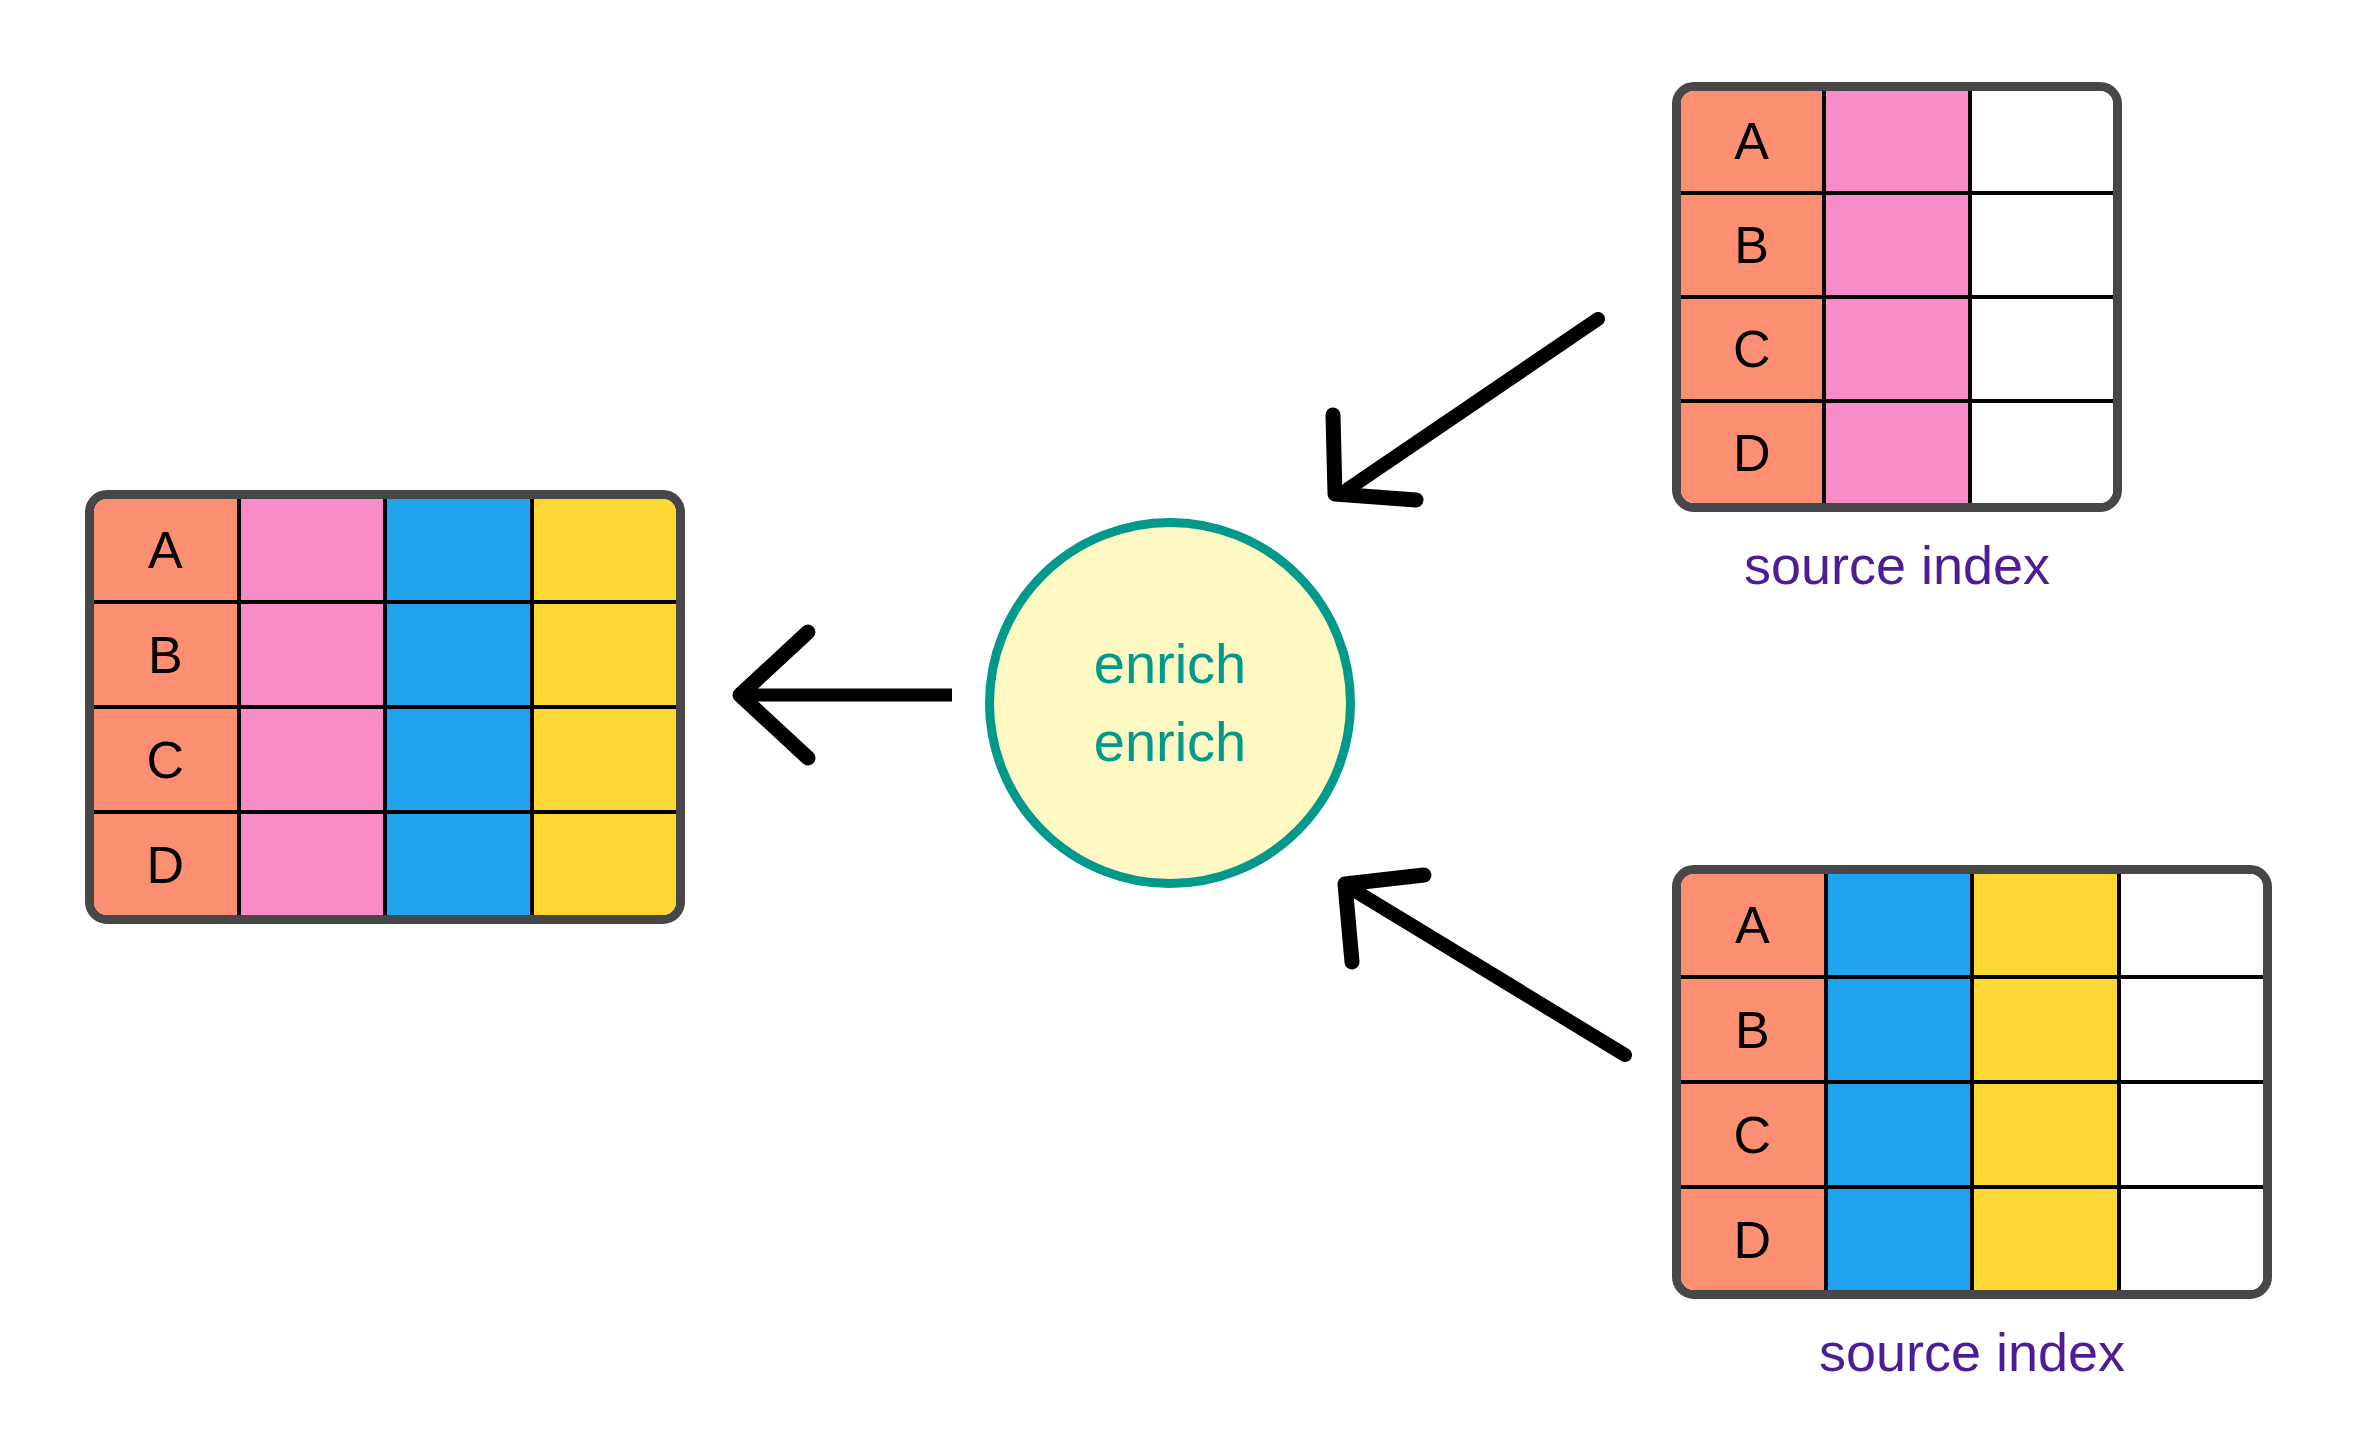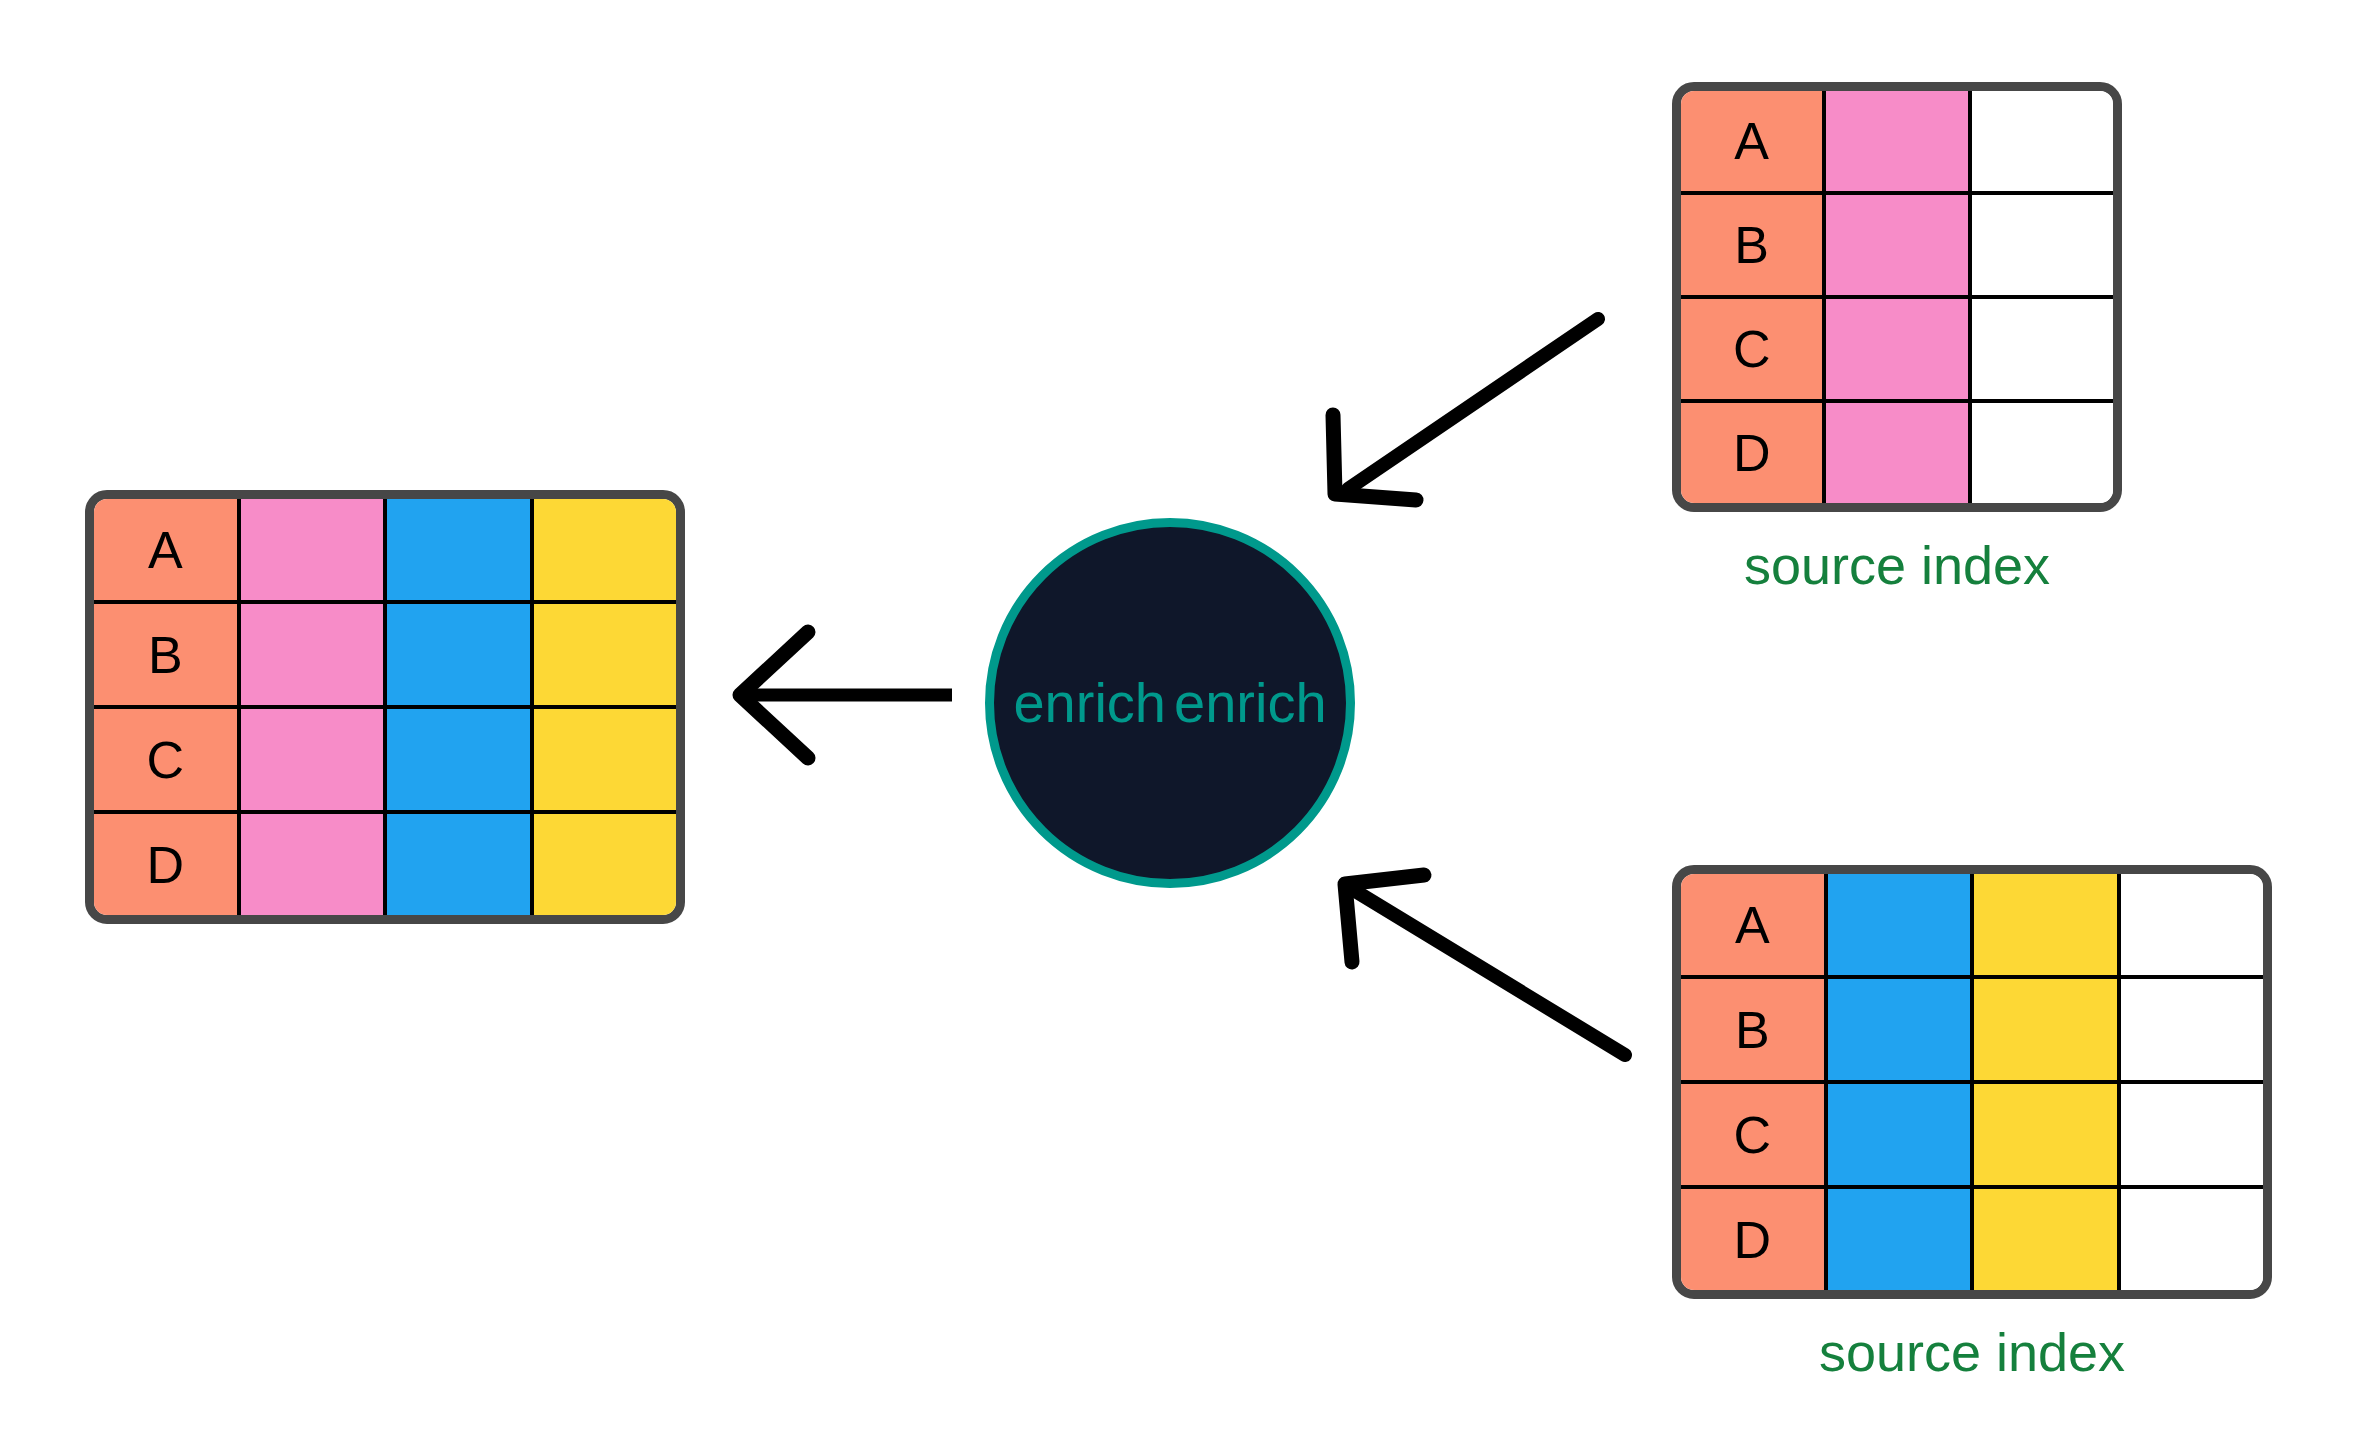--- a/index.html
+++ b/index.html
@@ -55,21 +55,21 @@
   .cell-label {
     font-size: 52px;
     color: #000000;
     line-height: 1;
     font-family: "Liberation Sans", sans-serif;
   }
 
   .index-caption {
     margin-top: 22px;
     font-size: 54px;
-    color: #15803d;
+    color: #4c1d95;
     text-align: left;
     padding-left: 46px;
     font-family: "Liberation Sans", sans-serif;
     white-space: nowrap;
   }
   .caption-center {
     text-align: center;
     padding-left: 0;
   }
 
@@ -107,23 +107,23 @@
   
   #policy-node {
     position: absolute;
     left: 985px;
     top: 518px;
     width: 370px;
     height: 370px;
     border: 9px solid #00998C;
     border-radius: 50%;
     box-sizing: border-box;
-    background: #0f172a;
-    display: flex;
-    flex-direction: row;
+    background: #fef9c3;
+    display: flex;
+    flex-direction: column;
     align-items: center;
     justify-content: center;
     gap: 8px;
   }
   .policy-line {
     color: #00998C;
     font-size: 56px;
     line-height: 1.25;
     font-family: "Liberation Sans", sans-serif;
   }

